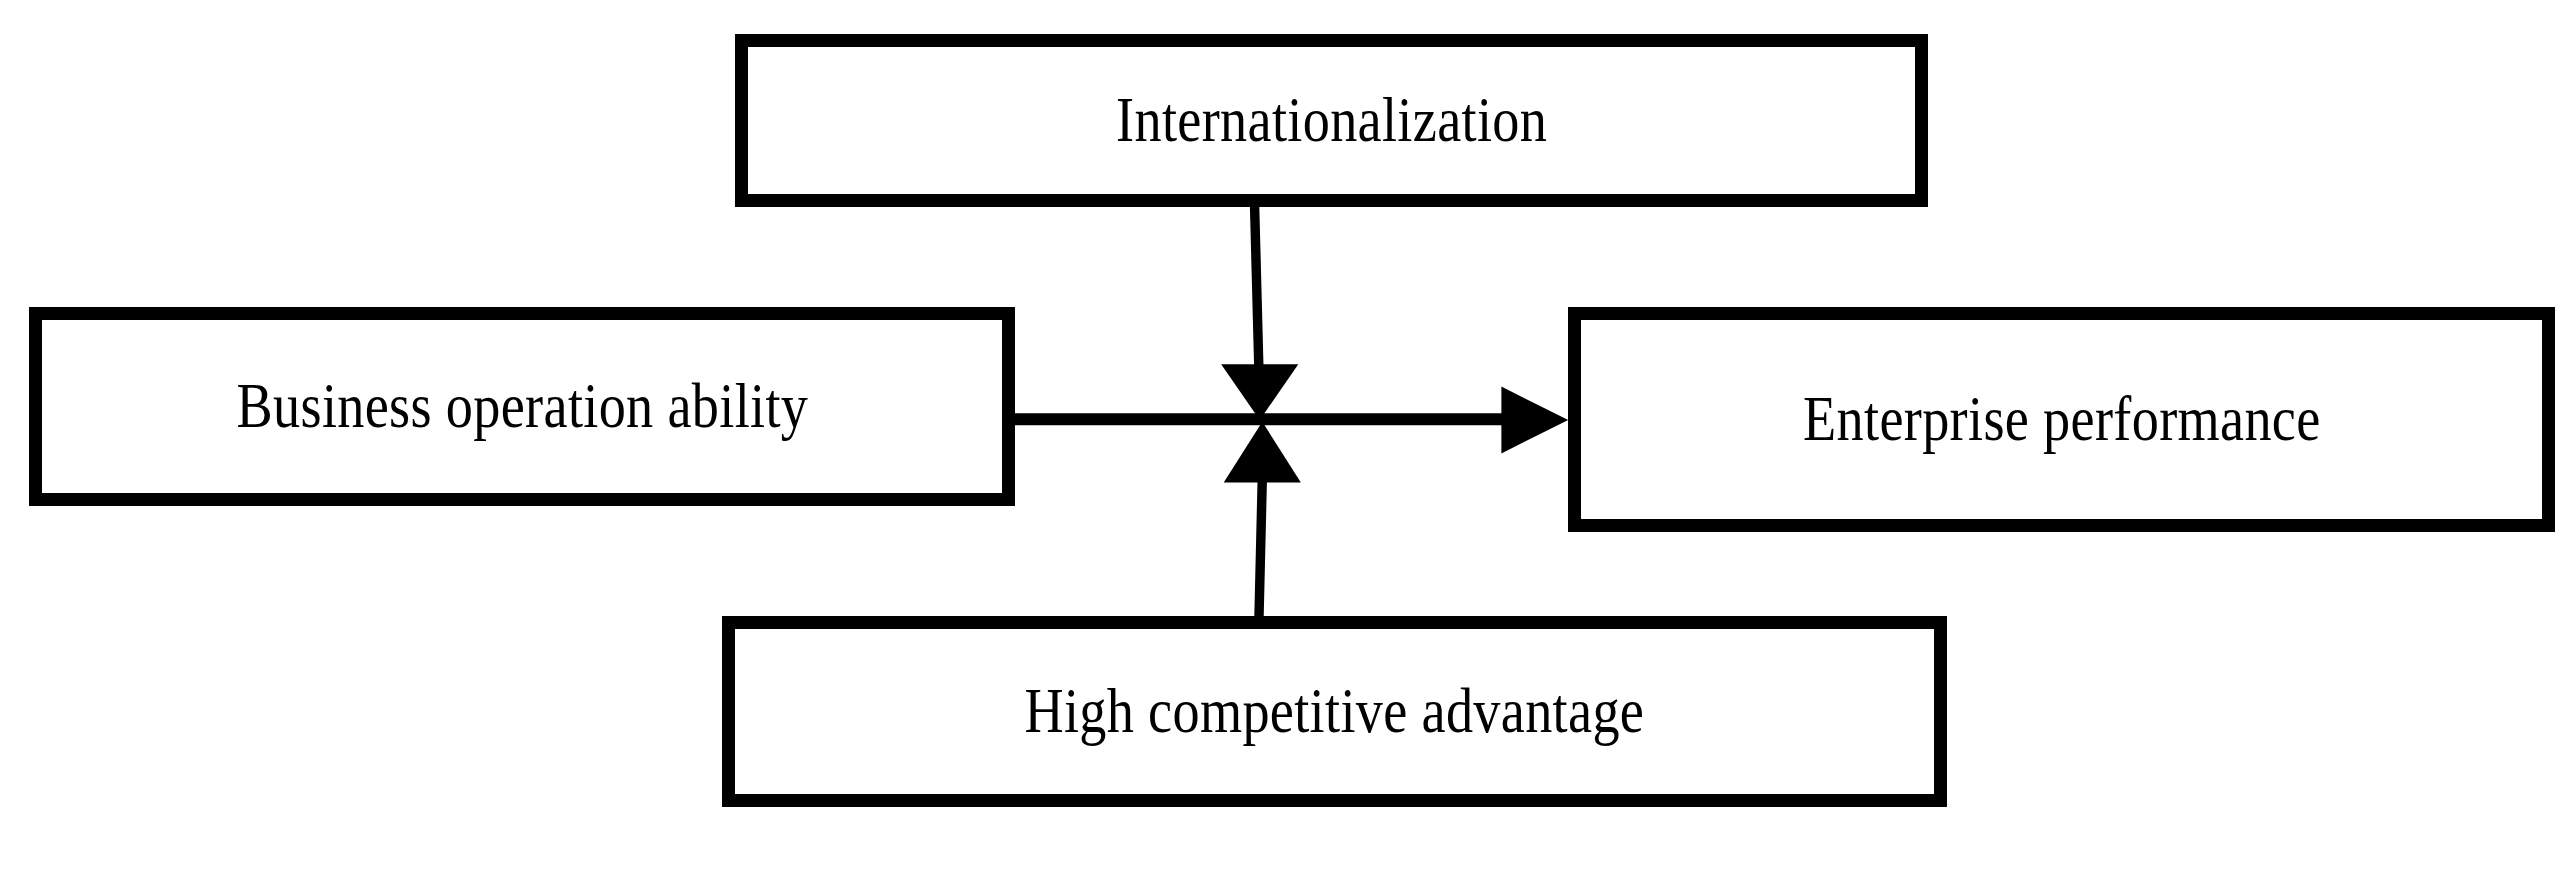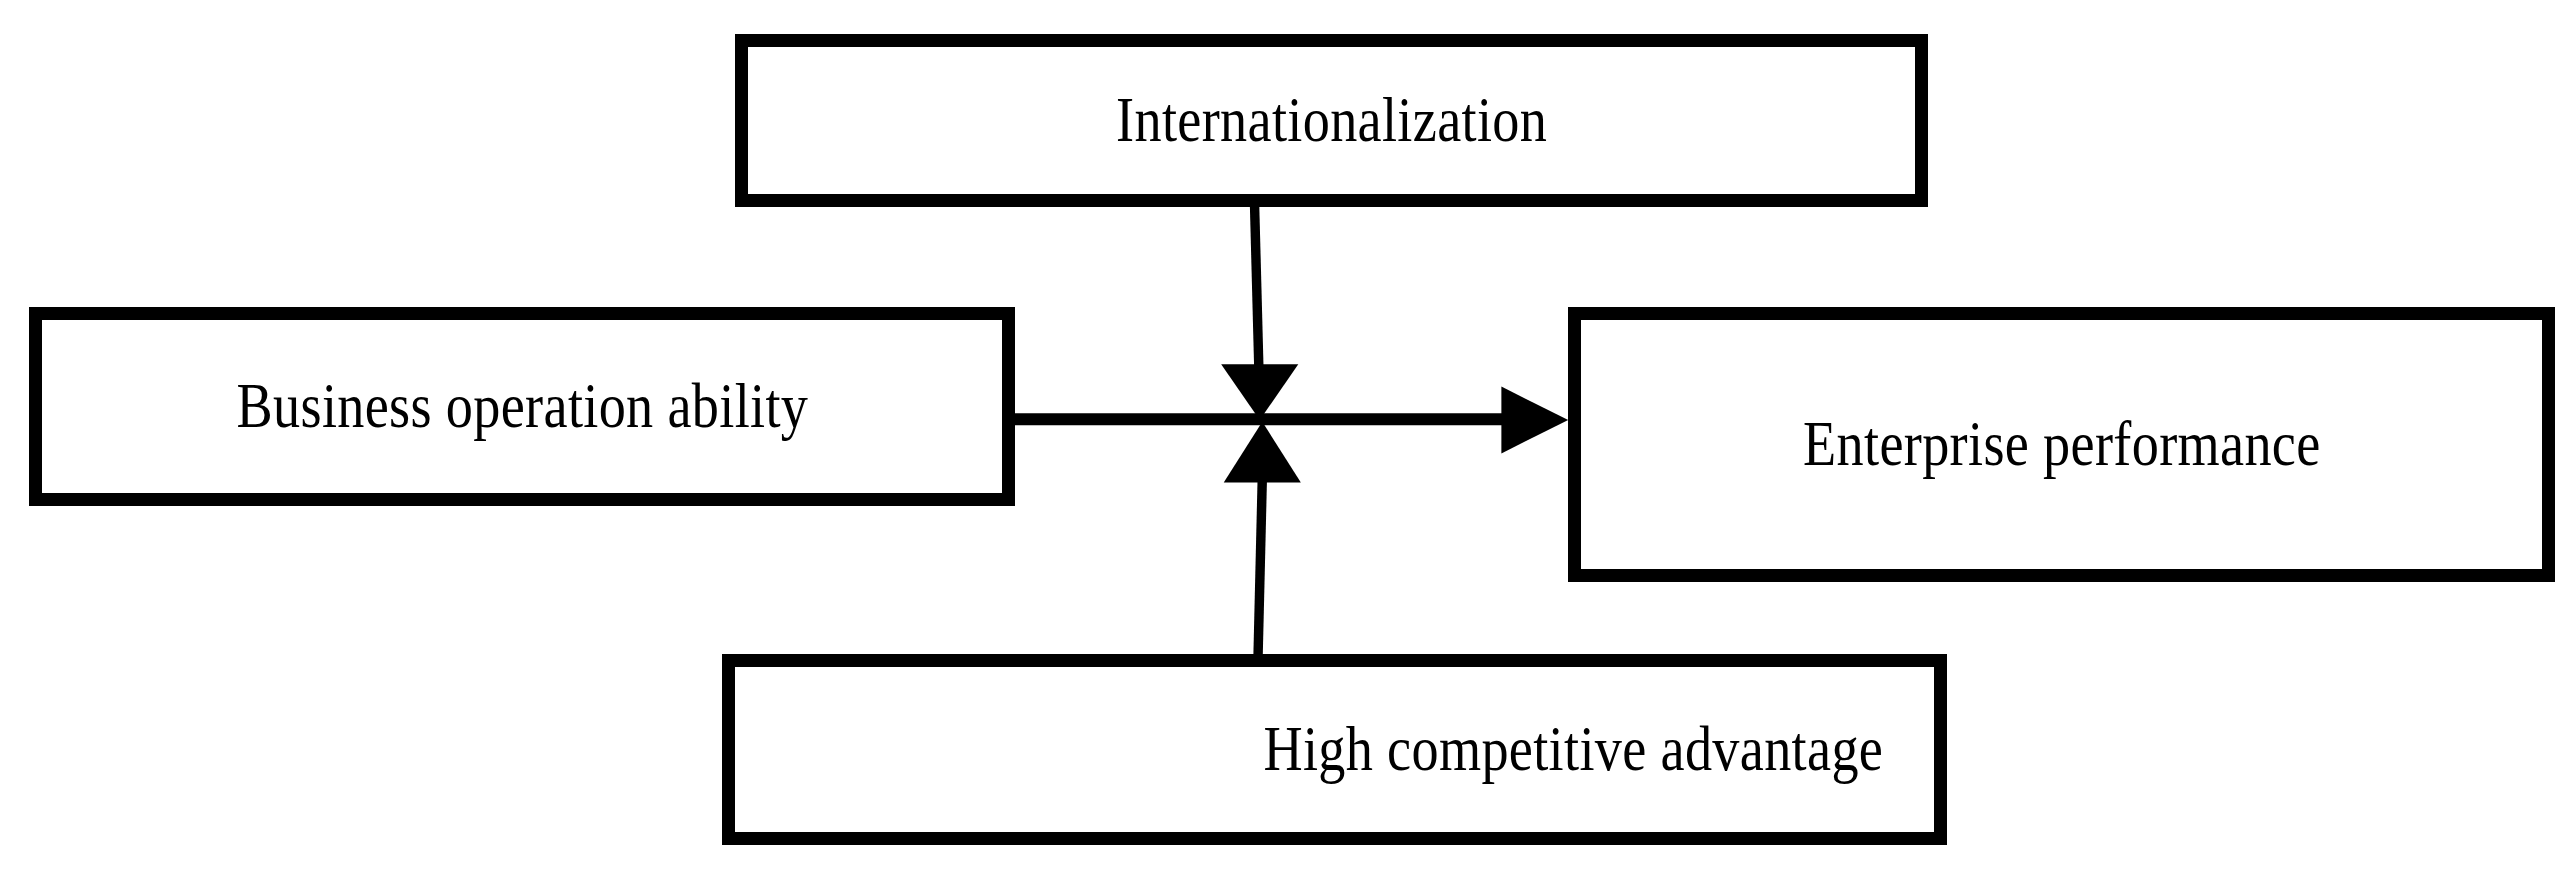--- a/index.html
+++ b/index.html
@@ -42,25 +42,25 @@
   #node-internationalization {
     left: 735px;  top: 34px;
     width: 1193px; height: 173px;
   }
   #node-business-operation-ability {
     left: 29px;   top: 307px;
     width: 986px; height: 199px;
   }
   #node-enterprise-performance {
     left: 1568px; top: 307px;
-    width: 987px; height: 275px;
+    width: 987px; height: 225px;
   }
   #node-high-competitive-advantage {
-    left: 722px;  top: 654px;
-    width: 1225px; height: 191px; justify-content: flex-end;
+    left: 722px;  top: 616px;
+    width: 1225px; height: 191px;
   }
 
   
   #connectors {
     position: absolute;
     left: 0; top: 0;
     width: 2576px; height: 870px;
     z-index: 1;
   }
 </style>

